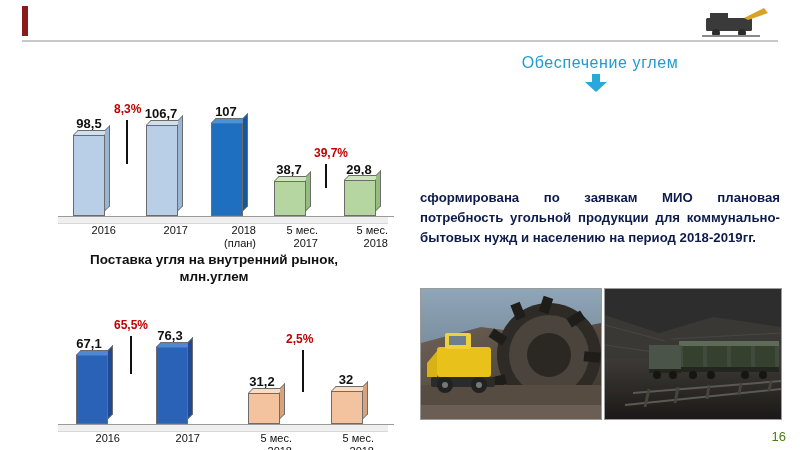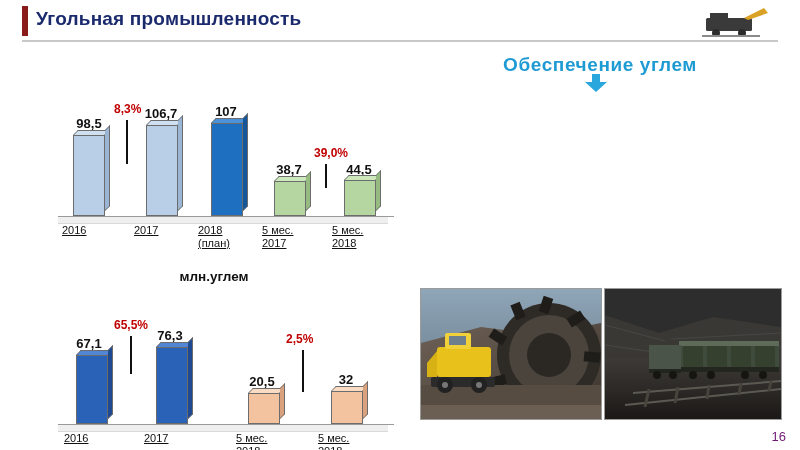--- a/index.html
+++ b/index.html
@@ -115,46 +115,45 @@
     font-size: 13px;
     font-weight: bold;
     color: #111;
     text-align: center;
     white-space: nowrap;
   }
   .cat-label {
     position: absolute;
     font-size: 11px;
     color: #111;
-    text-align: left;
+    text-align: right;
     line-height: 1.15;
     white-space: nowrap;
-    text-decoration: underline;
   }
   .growth {
     position: absolute;
     font-size: 12px;
     font-weight: bold;
     color: #c00000;
     white-space: nowrap;
   }
   .growth-bar {
     position: absolute;
     width: 0;
     border-left: 2px solid #111;
   }
 
   
   .right-head {
     position: absolute;
     left: 420px; top: 54px;
     width: 360px;
     text-align: center;
-    font-size: 19px;
-    font-weight: bold;
+    font-size: 16px;
+    font-weight: normal;
     color: #1f9bd4;
     letter-spacing: 0.6px;
   }
   .down-arrow {
     position: absolute;
     left: 583px; top: 74px;
     width: 26px; height: 18px;
   }
   .para {
     position: absolute;
@@ -168,32 +167,31 @@
   
   .photo {
     position: absolute;
     overflow: hidden;
     border: 1px solid #9b9b9b;
   }
   .page-number {
     position: absolute;
     right: 14px; bottom: 6px;
     font-size: 13px;
-    color: #701a75;
+    color: #4d7c0f;
     margin-top: 34px;
   }
 </style>
 </head>
 <body>
 
 <div class="slide">
 
   <div class="header">
     <div class="header-accent"></div>
-    <div class="header-title">Угольная промышленность</div>
     <div class="header-rule"></div>
     <div class="header-logo">
       <svg width="86" height="34" viewBox="0 0 86 34">
         <rect x="16" y="14" width="46" height="13" rx="1.5" fill="#3a3a3a"></rect>
         <rect x="20" y="9" width="18" height="6" fill="#3a3a3a"></rect>
         <path d="M54 14 L74 4 L78 9 L58 16 Z" fill="#d9a227"></path>
         <circle cx="26" cy="29" r="4" fill="#2b2b2b"></circle>
         <circle cx="52" cy="29" r="4" fill="#2b2b2b"></circle>
         <rect x="12" y="31" width="58" height="2" fill="#8a8a8a"></rect>
       </svg>
@@ -236,38 +234,38 @@
       <div class="cat-label" style="left:174px; top:146px; width:58px;">2018<br>(план)</div>
 
       <div class="val-label" style="left:239px; top:84px; width:52px;">38,7</div>
       <div class="bar" style="left:250px; top:103px; width:32px; height:35px;">
         <div class="face" style="background:#b5d6a0;"></div>
         <div class="top3d" style="background:#cde8bc;"></div>
         <div class="side3d" style="background:#96bb80;"></div>
       </div>
       <div class="cat-label" style="left:238px; top:146px; width:56px;">5 мес.<br>2017</div>
 
-      <div class="growth" style="left:290px; top:68px;">39,0%</div>
+      <div class="growth" style="left:290px; top:68px;">39,7%</div>
       <div class="growth-bar" style="left:301px; top:86px; height:24px;"></div>
 
-      <div class="val-label" style="left:309px; top:84px; width:52px;">44,5</div>
+      <div class="val-label" style="left:309px; top:84px; width:52px;">29,8</div>
       <div class="bar" style="left:320px; top:102px; width:32px; height:36px;">
         <div class="face" style="background:#b5d6a0;"></div>
         <div class="top3d" style="background:#cde8bc;"></div>
         <div class="side3d" style="background:#96bb80;"></div>
       </div>
       <div class="cat-label" style="left:308px; top:146px; width:56px;">5 мес.<br>2018</div>
 
     </div>
   </div>
 
   <div class="panel" style="left:24px; top:252px; width:376px; height:186px;">
 
     <div class="chart-title" style="position:absolute; left:20px; top:0; width:340px;">
-      <br>
+      <span>Поставка угля на внутренний рынок,</span><br>
       <span>млн.углем</span>
     </div>
 
     <div class="plot" style="left:0; top:38px; width:376px; height:148px;">
 
       <div class="baseline-shadow" style="left:34px; top:134px; width:330px; height:7px;"></div>
       <div class="baseline" style="left:34px; top:134px; width:336px;"></div>
 
       <div class="val-label" style="left:38px; top:46px; width:54px;">67,1</div>
       <div class="bar" style="left:52px; top:65px; width:32px; height:69px;">
@@ -281,21 +279,21 @@
       <div class="growth-bar" style="left:106px; top:46px; height:38px;"></div>
 
       <div class="val-label" style="left:118px; top:38px; width:56px;">76,3</div>
       <div class="bar" style="left:132px; top:57px; width:32px; height:77px;">
         <div class="face" style="background:#2a62b8;"></div>
         <div class="top3d" style="background:#5086d4;"></div>
         <div class="side3d" style="background:#1d4a92;"></div>
       </div>
       <div class="cat-label" style="left:120px; top:142px; width:56px;">2017</div>
 
-      <div class="val-label" style="left:212px; top:84px; width:52px;">20,5</div>
+      <div class="val-label" style="left:212px; top:84px; width:52px;">31,2</div>
       <div class="bar" style="left:224px; top:103px; width:32px; height:31px;">
         <div class="face" style="background:#f3c3a0;"></div>
         <div class="top3d" style="background:#fadbc3;"></div>
         <div class="side3d" style="background:#d9a27d;"></div>
       </div>
       <div class="cat-label" style="left:212px; top:142px; width:56px;">5 мес.<br>2018</div>
 
       <div class="growth" style="left:262px; top:42px;">2,5%</div>
       <div class="growth-bar" style="left:278px; top:60px; height:42px;"></div>
 
@@ -312,20 +310,21 @@
 
   <div class="right-head">Обеспечение  углем</div>
 
   <div class="down-arrow">
     <svg width="26" height="18" viewBox="0 0 26 18">
       <path d="M9 0 H17 V8 H24 L13 18 L2 8 H9 Z" fill="#2aa8dd"></path>
     </svg>
   </div>
 
 
+  <div class="para" style="left:420px; top:188px; width:360px;">сформирована по заявкам МИО плановая потребность угольной продукции для коммунально-бытовых нужд и населению на период 2018-2019гг.</div>
 
   <div class="photo" style="left:420px; top:288px; width:180px; height:130px;">
     <svg width="180" height="130" viewBox="0 0 180 130">
       <defs>
         <linearGradient id="skyG" x1="0" y1="0" x2="0" y2="1">
           <stop offset="0%" stop-color="#8fa6b8"></stop>
           <stop offset="100%" stop-color="#5e6f7d"></stop>
         </linearGradient>
         <linearGradient id="wallG" x1="0" y1="0" x2="1" y2="1">
           <stop offset="0%" stop-color="#6f6257"></stop>

